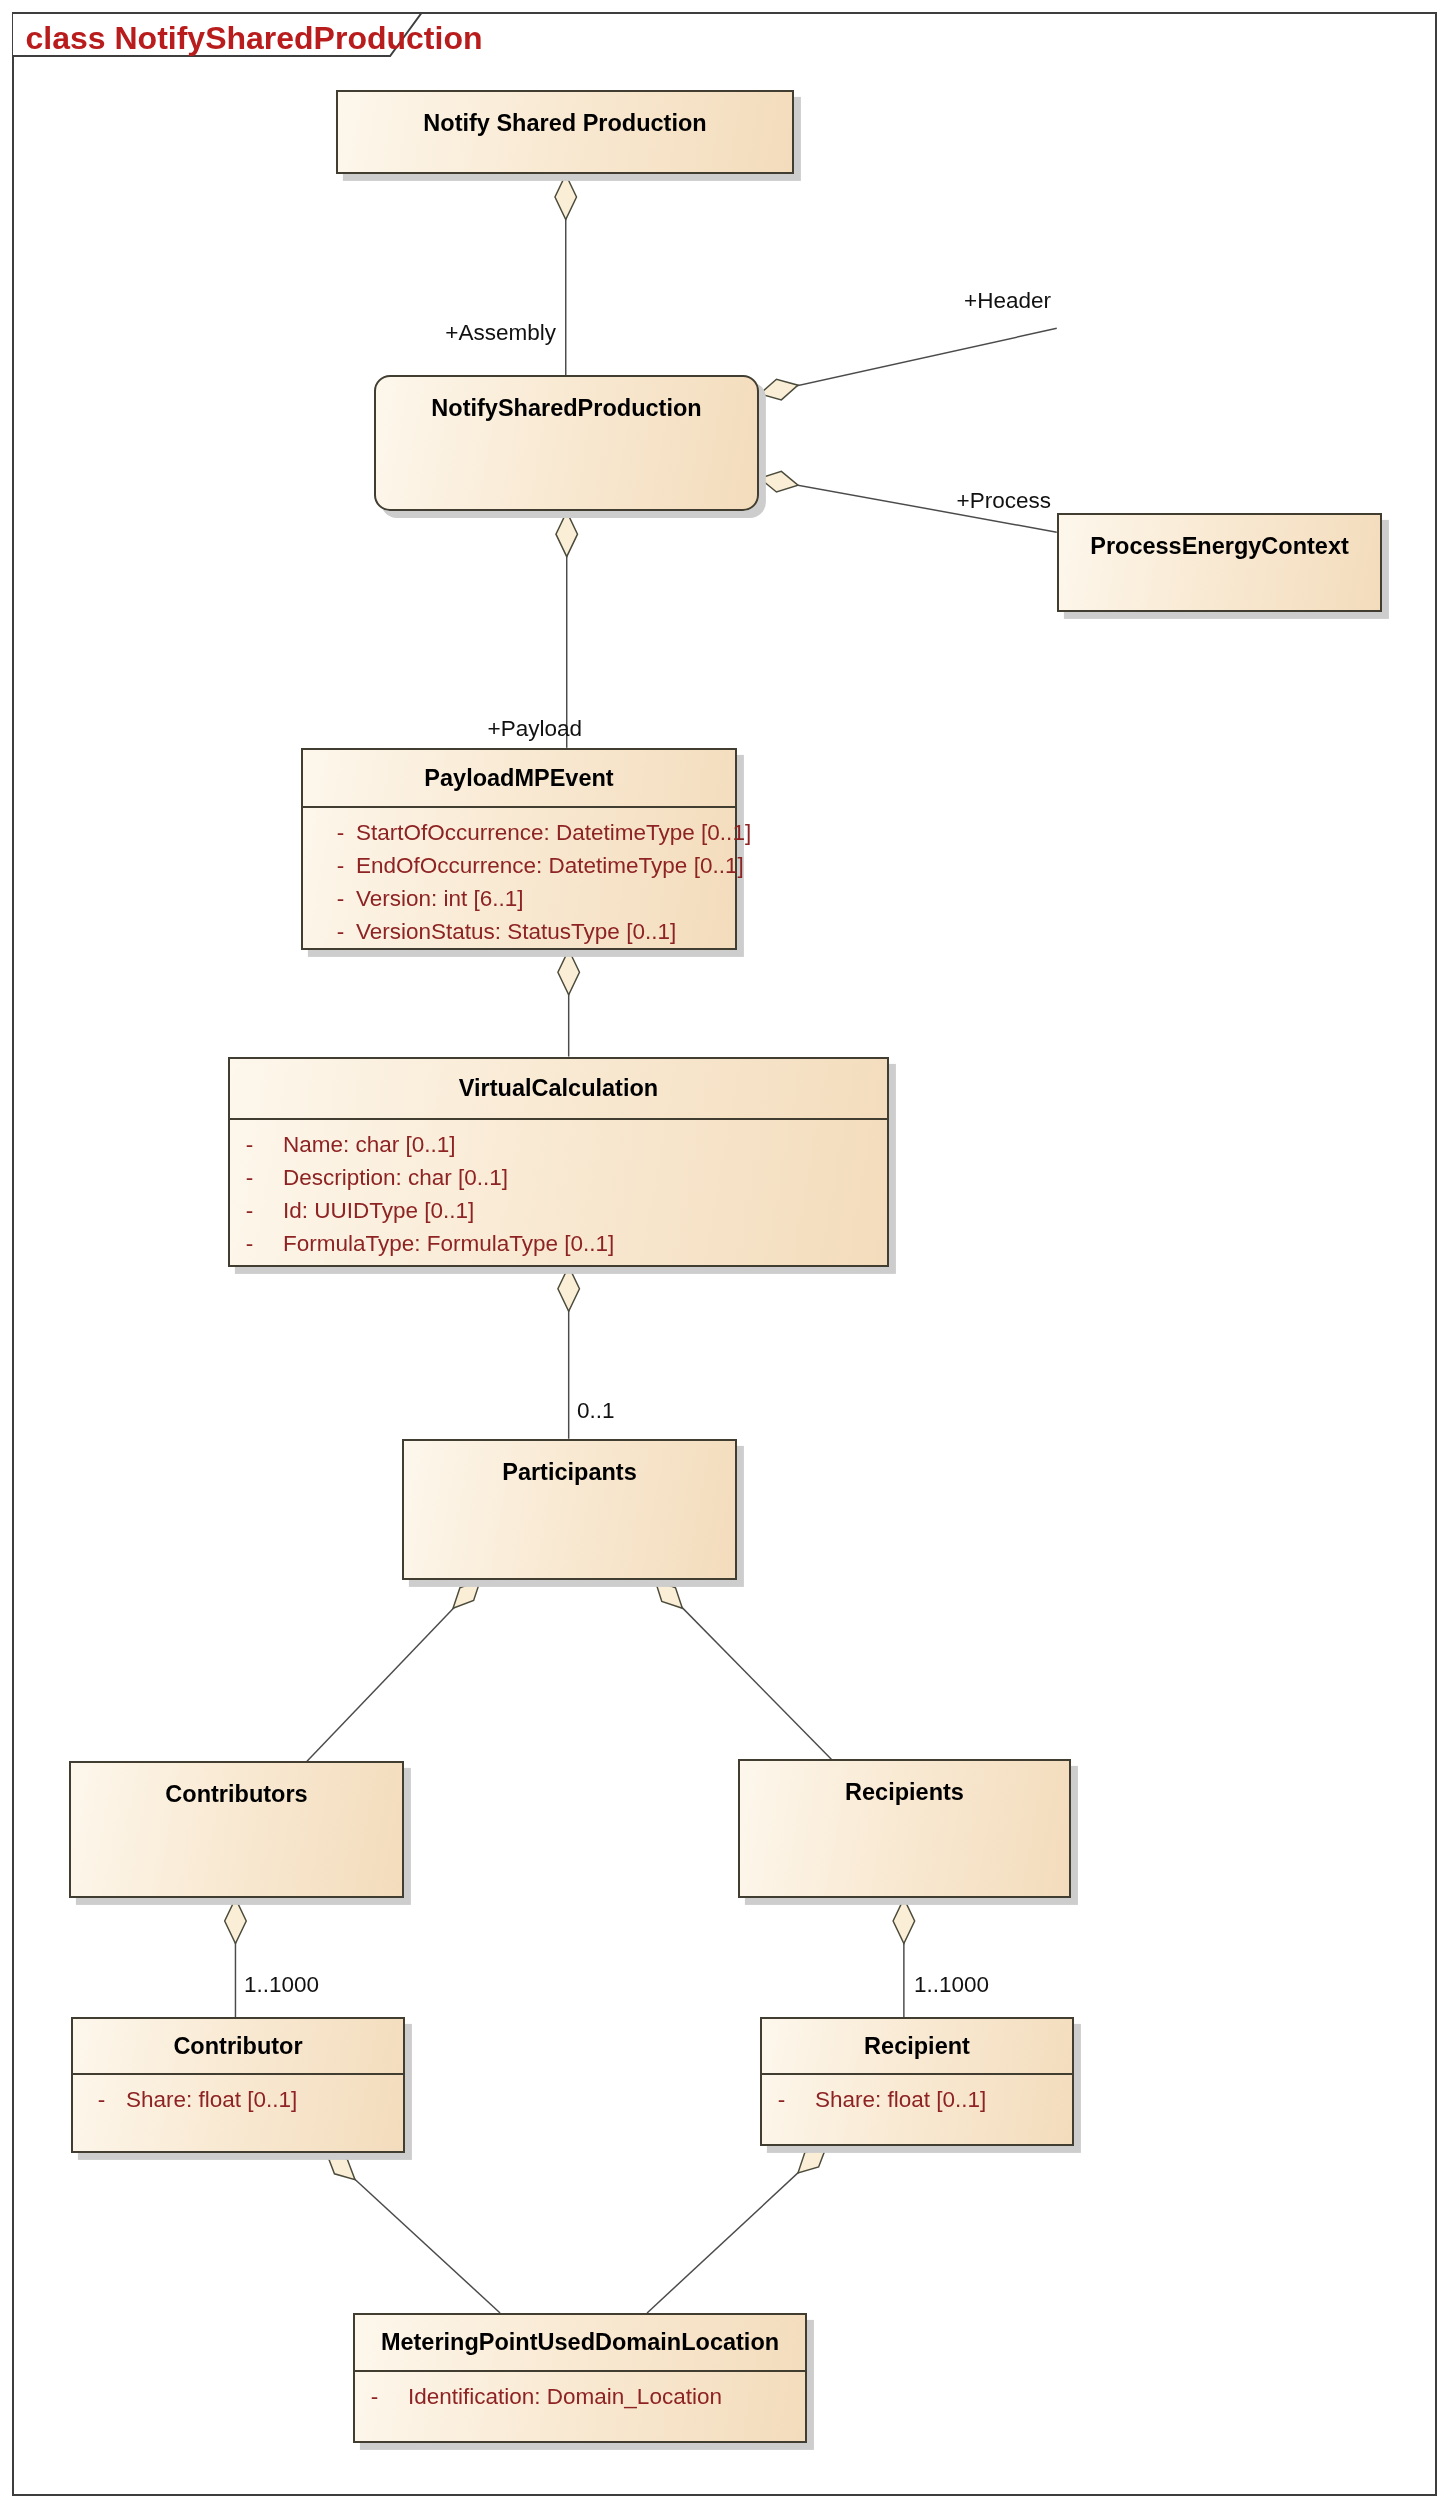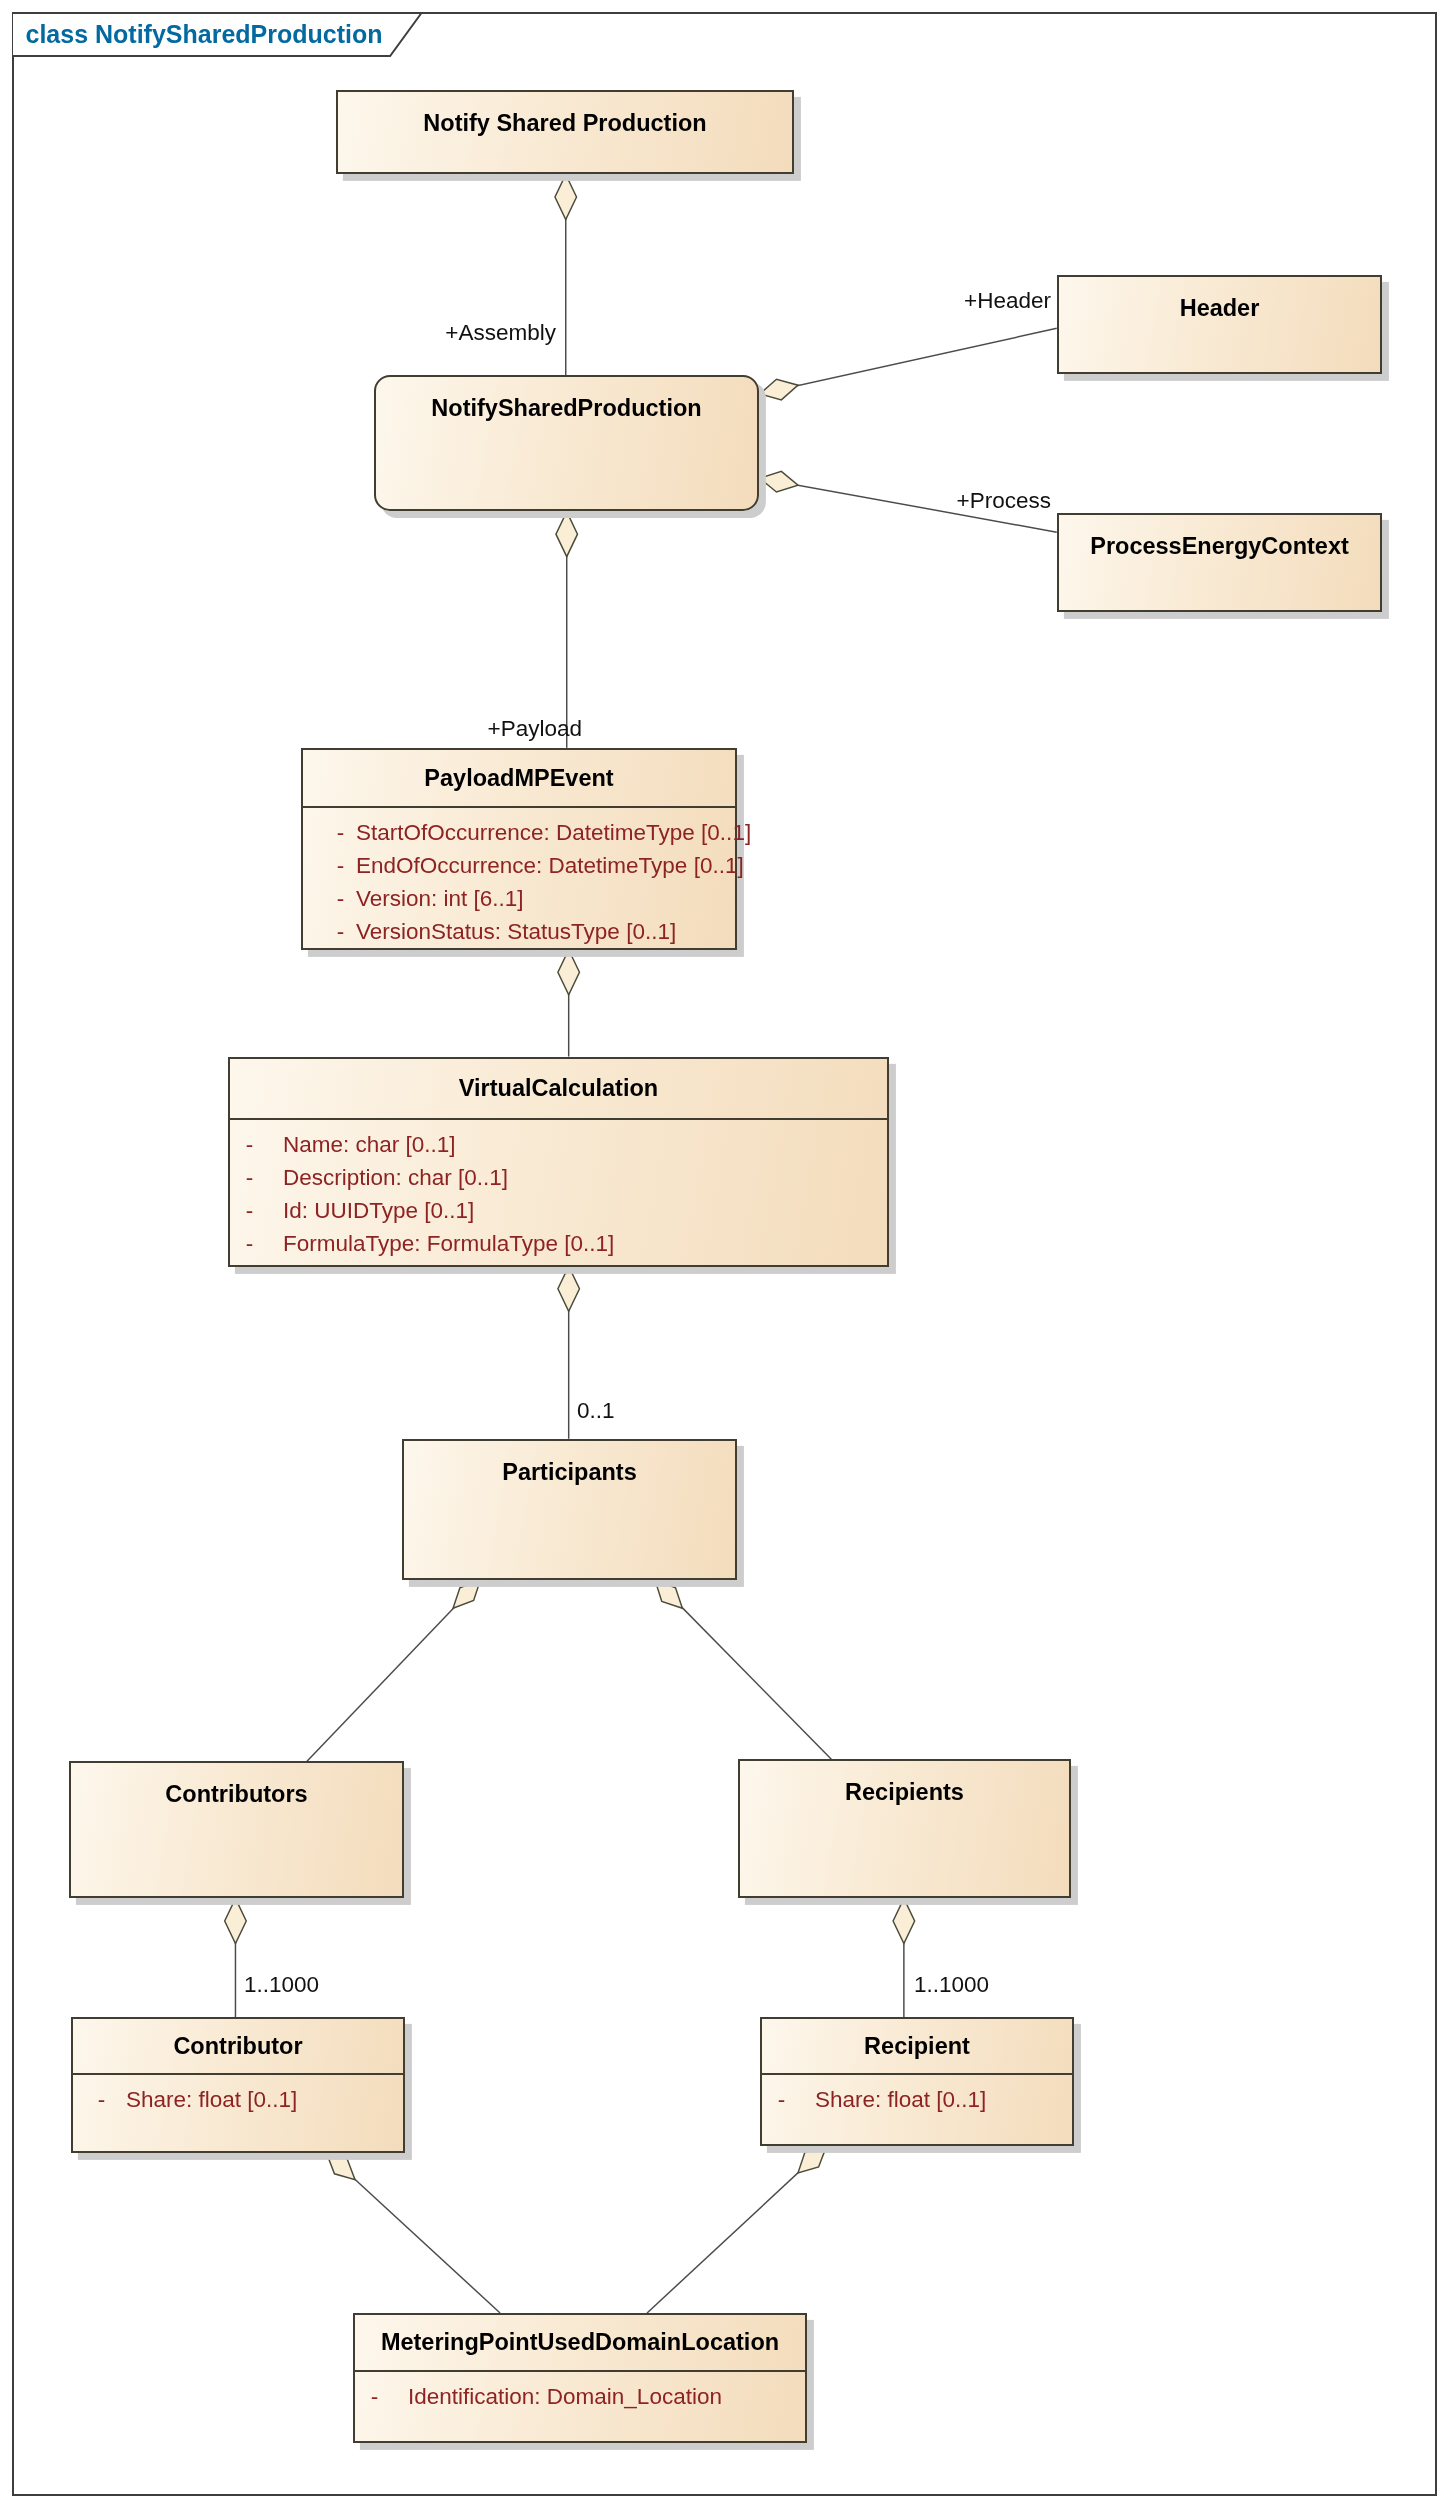--- a/index.html
+++ b/index.html
@@ -5,21 +5,21 @@
   html,body { margin:0; padding:0; background:#ffffff; }
   body { font-family:"Liberation Sans", sans-serif; }
   .canvas { position:relative; width:1451px; height:2509px; background:#ffffff; overflow:hidden; }
 
   .frame {
     position:absolute; left:11.8px; top:11.8px; width:1425px; height:2484px;
     border:2px solid #3e3e3e; box-sizing:border-box; background:#ffffff;
   }
   .tab-svg { position:absolute; left:11.8px; top:11.8px; }
   .tab-label {
-    position:absolute; left:25.5px; top:19.6px; font-size:25px; font-weight:bold; color:#0369a1;
+    position:absolute; left:25.5px; top:19.6px; font-size:32px; font-weight:bold; color:#b91c1c;
     white-space:nowrap;
   }
 
   .connectors { position:absolute; left:0; top:0; width:1451px; height:2509px; }
 
   .uml-box {
     position:absolute; box-sizing:border-box;
     background:linear-gradient(100deg, #fdf7ec 0%, #f9ead4 45%, #f3dcbc 100%);
     border:2px solid #413d30;
     box-shadow:6.9px 6.9px 0 0 #cdcdcd;
@@ -88,23 +88,20 @@
   <div class="clabel" style="left:914px; top:1972px;">1..1000</div>
 
   <div class="uml-box" style="left:336px; top:90px; width:458px; height:84px;">
     <div class="uml-name">Notify Shared Production</div>
   </div>
 
   <div class="uml-box" style="left:374px; top:375px; width:385px; height:136px;border-radius:16px;">
     <div class="uml-name">NotifySharedProduction</div>
   </div>
 
-  <div class="uml-box" style="left:1057px; top:275px; width:325px; height:99px;">
-    <div class="uml-name">Header</div>
-  </div>
 
   <div class="uml-box" style="left:1057px; top:513px; width:325px; height:99px;">
     <div class="uml-name">ProcessEnergyContext</div>
   </div>
 
   <div class="uml-box" style="left:301px; top:748px; width:436px; height:202px;text-align:right;">
     <div class="uml-name divided" style="height:56px;">PayloadMPEvent</div>
     <div class="uml-attrs">
       <div class="attr">
           <span class="vis">-</span>

